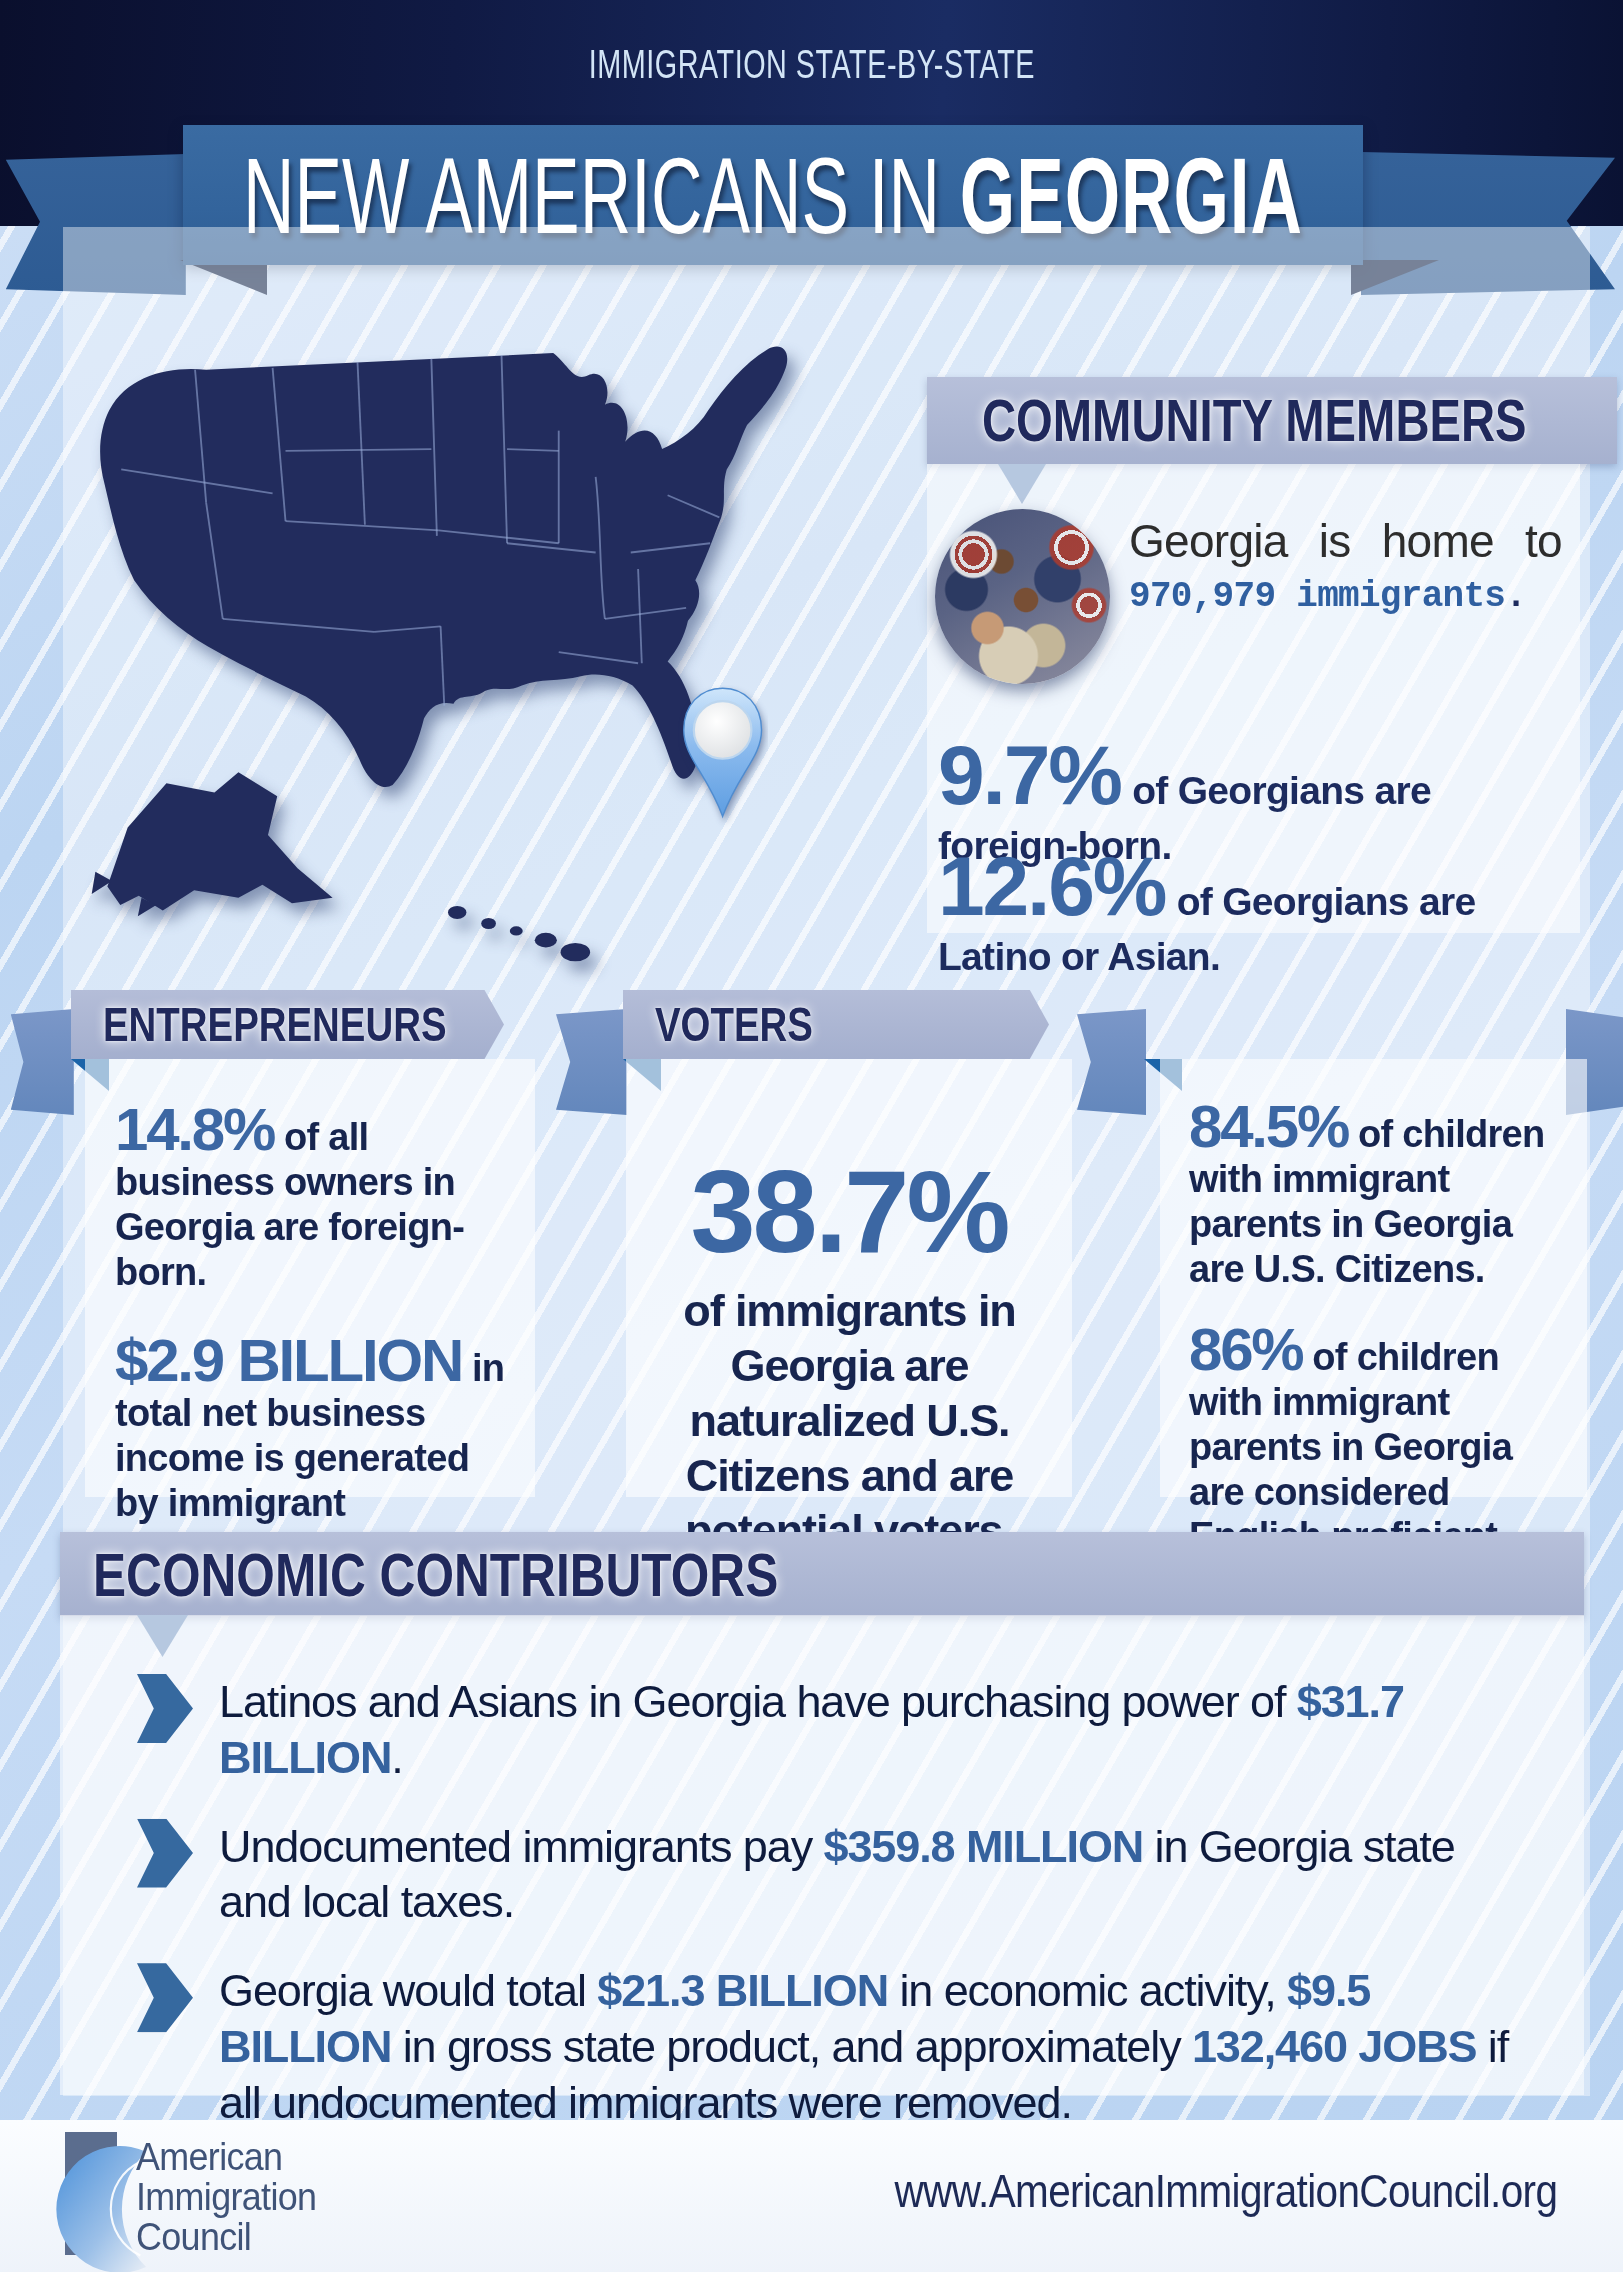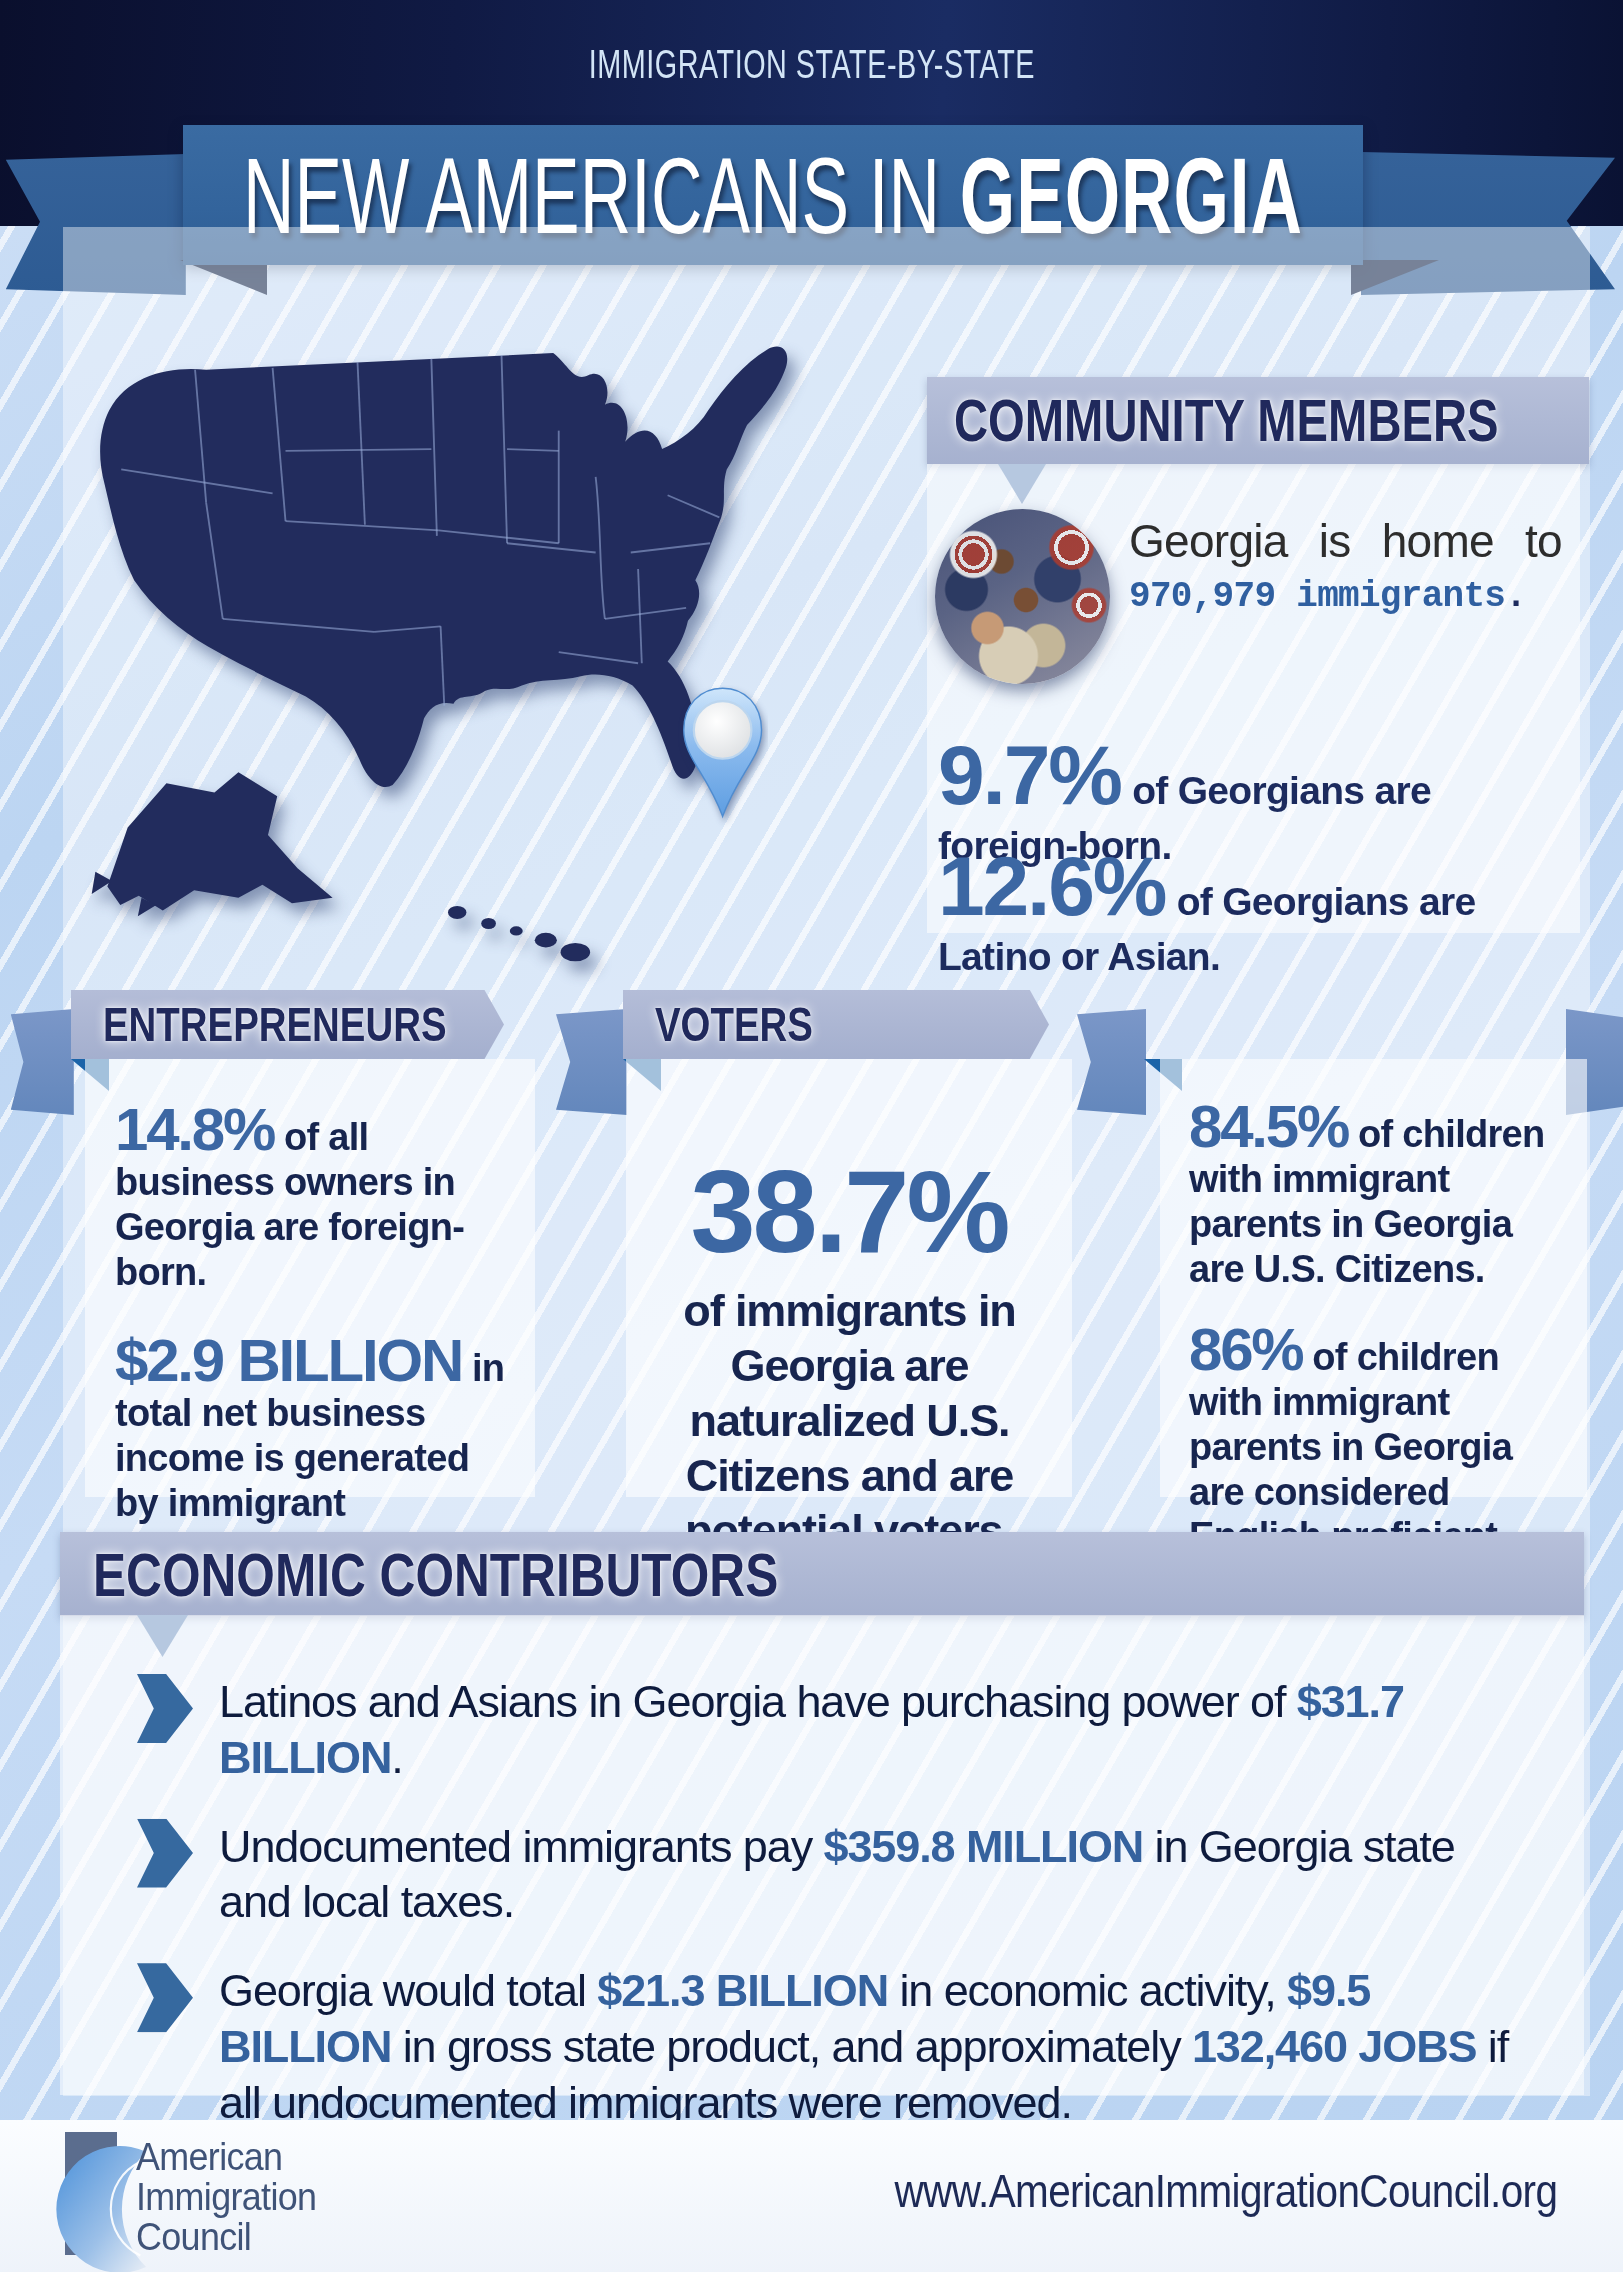--- a/index.html
+++ b/index.html
@@ -46,21 +46,21 @@
   .map-wrap{left:40px;top:310px;width:923px;height:664px;}
   .map-wrap svg{filter:drop-shadow(7.2px 10px 7.2px rgba(25,45,95,.45));}
   .pin{left:678px;top:685px;width:90px;height:177px;}
 
   
   .sec-bar{background:linear-gradient(180deg,#b7c0da 0%,#a6b1cf 100%);
     box-shadow:0 2.9px 7.2px rgba(40,60,110,.25);display:flex;align-items:center;}
   .sec-bar-label{color:#20295c;font-weight:700;
     text-shadow:0 0 11.5px rgba(255,255,255,.95),0 0 3.6px rgba(255,255,255,.85);
     display:inline-block;transform:scaleX(.8);transform-origin:0 50%;white-space:nowrap;}
-  .comm-bar{left:927px;top:377px;width:662px;height:87px;}
+  .comm-bar{left:927px;top:377px;width:662px;height:87px;padding-left:28px;}
   .comm-bar .sec-bar-label{font-size:59px;margin-left:27.4px;}
   .ptr{background:#5e86ba;clip-path:polygon(0 0,100% 0,50% 100%);}
   .comm-ptr{left:998px;top:464px;width:48px;height:40px;}
   .comm-panel{left:927px;top:464px;width:653px;height:469px;background:rgba(255,255,255,.55);}
   .photo{left:935px;top:509px;width:175px;height:175px;border-radius:50%;overflow:hidden;
     box-shadow:0 7.2px 16px rgba(25,45,95,.5);
     background:
       radial-gradient(circle at 22% 26%, rgba(178,57,43,.85) 0 6%, rgba(238,238,238,.9) 6% 8%, rgba(178,57,43,.85) 8% 10%, rgba(238,238,238,.9) 10% 12%, transparent 13%),
       radial-gradient(circle at 78% 22%, rgba(178,57,43,.85) 0 7%, rgba(245,245,245,.9) 7% 9%, rgba(178,57,43,.85) 9% 11%, transparent 12%),
       radial-gradient(circle at 88% 55%, rgba(178,57,43,.8) 0 5%, rgba(245,245,245,.9) 5% 7%, rgba(178,57,43,.8) 7% 9%, transparent 10%),

